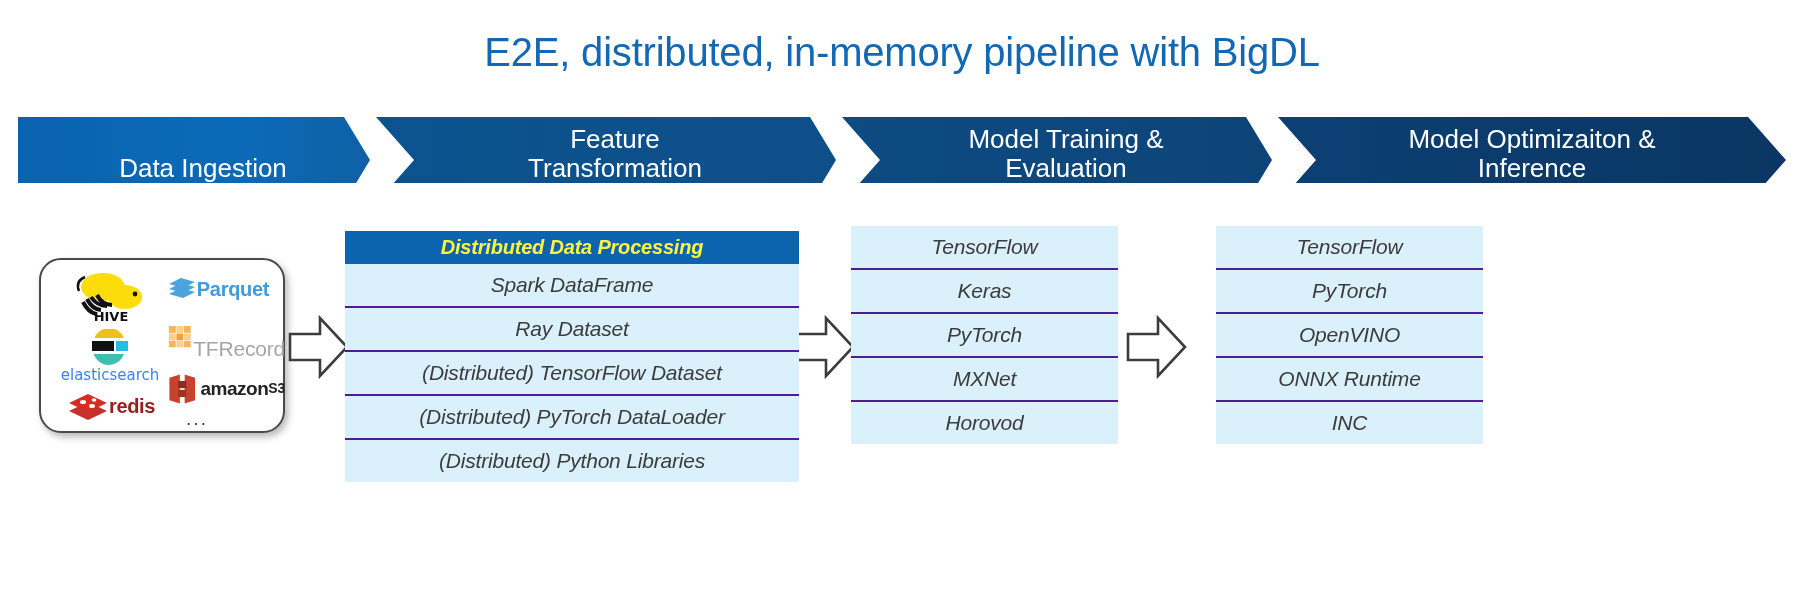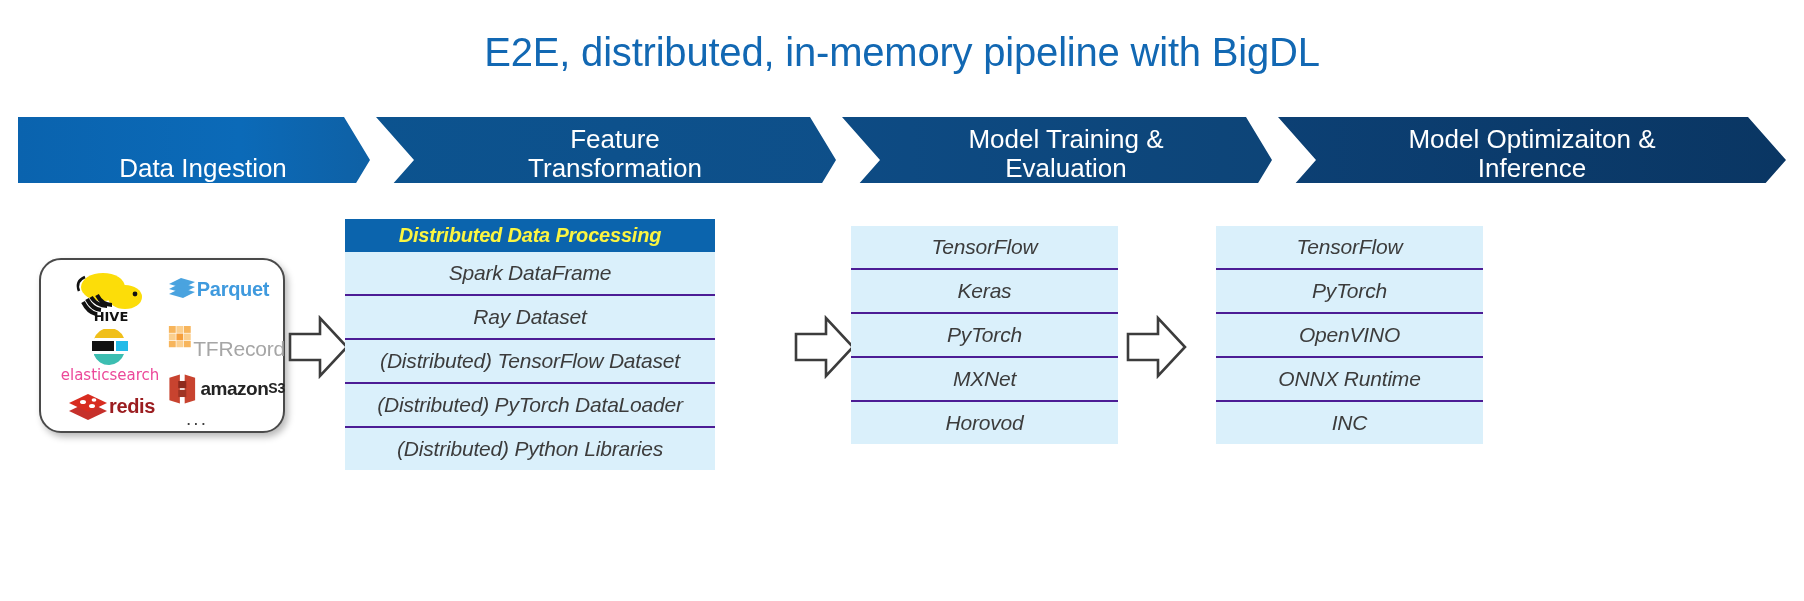--- a/index.html
+++ b/index.html
@@ -109,21 +109,21 @@
   }
   .logo-hive   { left: 10px;  top: 6px;   width: 118px; height: 62px; flex-direction: column; }
   .logo-es     { left: 8px;   top: 66px;  width: 122px; height: 60px; flex-direction: column; }
   .logo-redis  { left: 10px;  top: 124px; width: 120px; height: 44px; }
   .logo-parq   { left: 120px; top: 8px;   width: 114px; height: 42px; }
   .logo-tfr    { left: 126px; top: 50px;  width: 118px; height: 52px; }
   .logo-s3     { left: 126px; top: 102px; width: 118px; height: 54px; }
   .logo-ellip  { left: 126px; top: 148px; width: 60px;  height: 22px;
                  color:#3f3f3f; font-size: 19px; letter-spacing: 2px; }
 
-  .es-word { font-size: 15px; color: #ec4899; margin-top: 1px; font-family: "DejaVu Sans", sans-serif; }
+  .es-word { font-size: 15px; color: #3b82f6; margin-top: 1px; font-family: "DejaVu Sans", sans-serif; }
   .parquet-word { font-size: 20px; font-weight: bold; color: #3f9ade; letter-spacing: -0.3px; }
   .tfrecord-word { font-size: 21px; color: #a6a6a6; letter-spacing: -0.2px; margin-top: 25px; }
   .amazon-word { font-size: 19px; font-weight: bold; color: #232323; line-height: 0.92; letter-spacing: -0.5px; }
   .amazon-sub { font-size: 14px; font-weight: bold; color: #232323; letter-spacing: -0.2px; }
   .redis-word { font-size: 20px; font-weight: bold; color: #9b1d20; letter-spacing: -0.4px; }
 
   
   .stage-table {
     position: absolute;
     box-sizing: border-box;
@@ -149,21 +149,21 @@
     font-size: 21px;
     color: #3c3c3c;
     background: #daf0fb;
     border-bottom: 2px solid #4c1d95;
     white-space: nowrap;
     overflow: hidden;
     letter-spacing: -0.2px;
   }
   .tbl-row:last-child { border-bottom: none; }
 
-  #table-processing { left: 345px; top: 219px; width: 370px; }
+  #table-processing { left: 345px; top: 231px; width: 454px; }
   #table-training   { left: 851px; top: 226px; width: 267px; }
   #table-inference  { left: 1216px; top: 226px; width: 267px; }
 
   
   .flow-arrow { position: absolute; }
   #arrow-1 { left: 288px;  top: 312px; }
   #arrow-2 { left: 794px;  top: 312px; }
   #arrow-3 { left: 1126px; top: 312px; }
 </style>
 </head>

